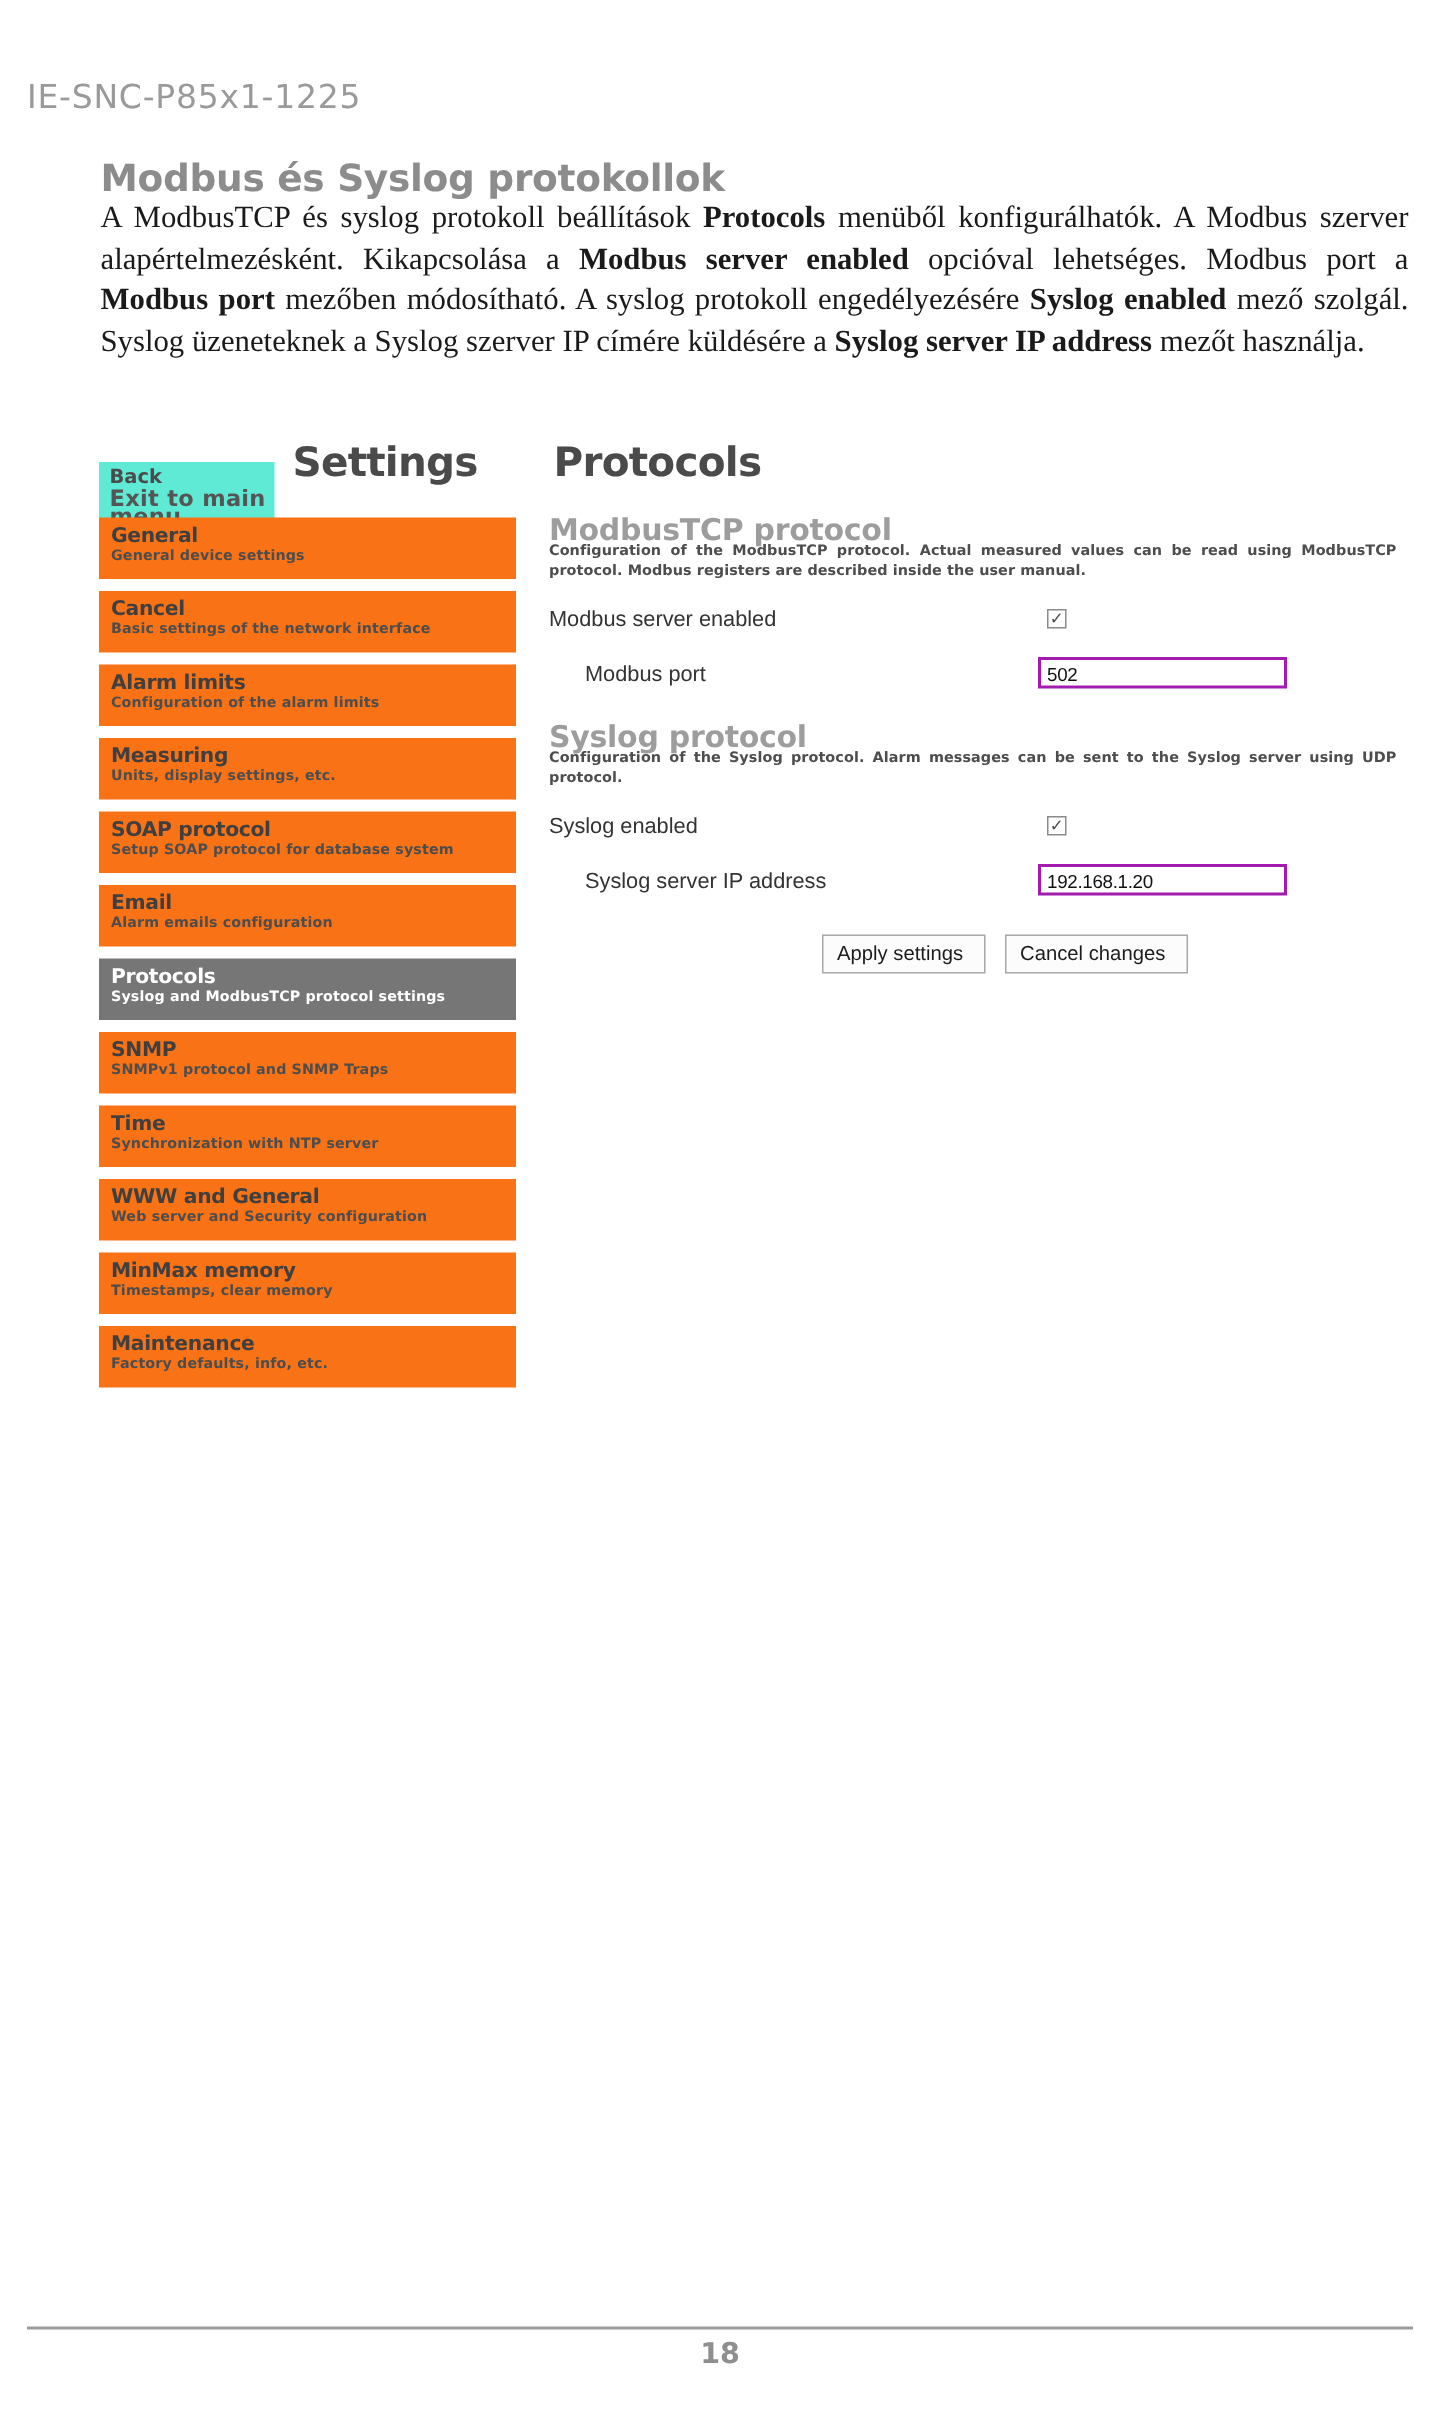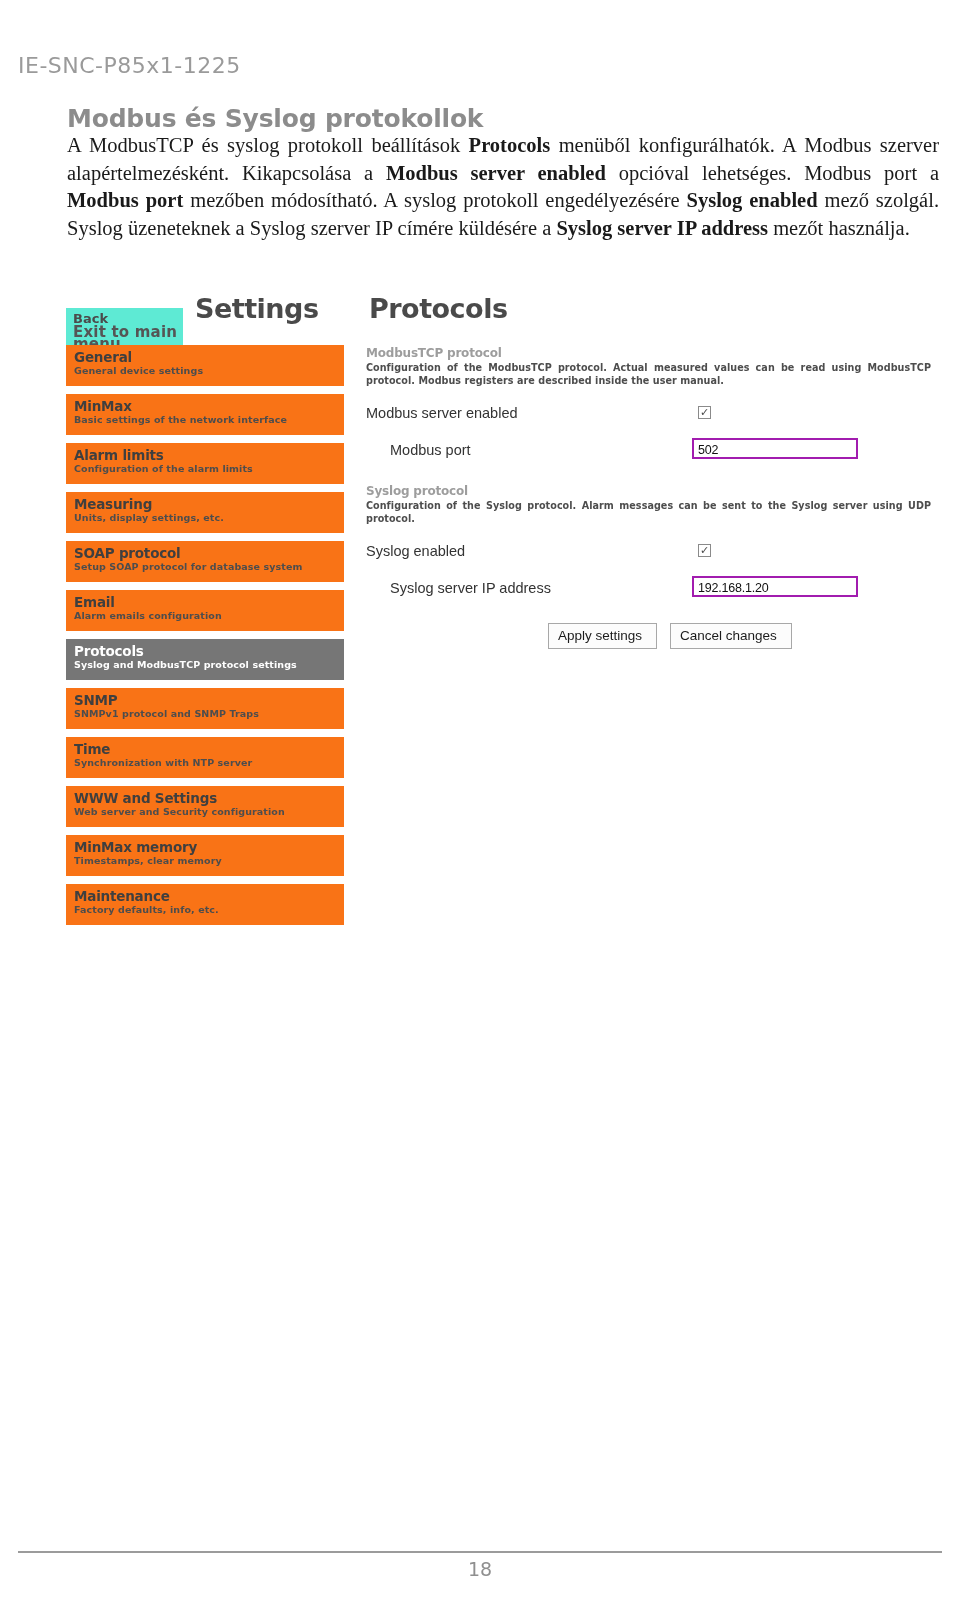--- a/index.html
+++ b/index.html
@@ -149,21 +149,21 @@
   
   .panel {
     position: absolute;
     left: 300px;
     top: 57px;
     width: 568px;
   }
   .grp-title {
     font-family: "DejaVu Sans", sans-serif;
     font-weight: bold;
-    font-size: 12px;
+    font-size: 20px;
     color: #9d9d9d;
     line-height: 17px;
     letter-spacing: -0.2px;
   }
   .grp-desc {
     font-family: "DejaVu Sans", sans-serif;
     font-weight: bold;
     font-size: 9.6px;
     color: #4d4d4d;
     line-height: 12.5px;
@@ -246,21 +246,21 @@
     height: 2px;
     background: #9b9b9b;
   }
   .footer-page {
     position: absolute;
     left: 0px;
     top: 1558px;
     width: 960px;
     text-align: center;
     font-family: "DejaVu Sans", sans-serif;
-    font-weight: normal;
+    font-weight: bold;
     font-size: 19px;
     color: #8f8f8f;
   }
 </style>
 </head>
 <body>
 
 <div class="doc-header">IE-SNC-P85x1-1225</div>
 
 <h1 class="section-title">Modbus és Syslog protokollok</h1>
@@ -276,21 +276,21 @@
 
   <div class="hdr-settings">Settings</div>
   <div class="hdr-page">Protocols</div>
 
   <nav class="menu">
     <div class="menu-item">
       <div class="m-title">General</div>
       <div class="m-sub">General device settings</div>
     </div>
     <div class="menu-item">
-      <div class="m-title">MinMax</div>
+      <div class="m-title">Cancel</div>
       <div class="m-sub">Basic settings of the network interface</div>
     </div>
     <div class="menu-item">
       <div class="m-title">Alarm limits</div>
       <div class="m-sub">Configuration of the alarm limits</div>
     </div>
     <div class="menu-item">
       <div class="m-title">Measuring</div>
       <div class="m-sub">Units, display settings, etc.</div>
     </div>
@@ -308,21 +308,21 @@
     </div>
     <div class="menu-item">
       <div class="m-title">SNMP</div>
       <div class="m-sub">SNMPv1 protocol and SNMP Traps</div>
     </div>
     <div class="menu-item">
       <div class="m-title">Time</div>
       <div class="m-sub">Synchronization with NTP server</div>
     </div>
     <div class="menu-item">
-      <div class="m-title">WWW and Settings</div>
+      <div class="m-title">WWW and General</div>
       <div class="m-sub">Web server and Security configuration</div>
     </div>
     <div class="menu-item">
       <div class="m-title">MinMax memory</div>
       <div class="m-sub">Timestamps, clear memory</div>
     </div>
     <div class="menu-item">
       <div class="m-title">Maintenance</div>
       <div class="m-sub">Factory defaults, info, etc.</div>
     </div>

